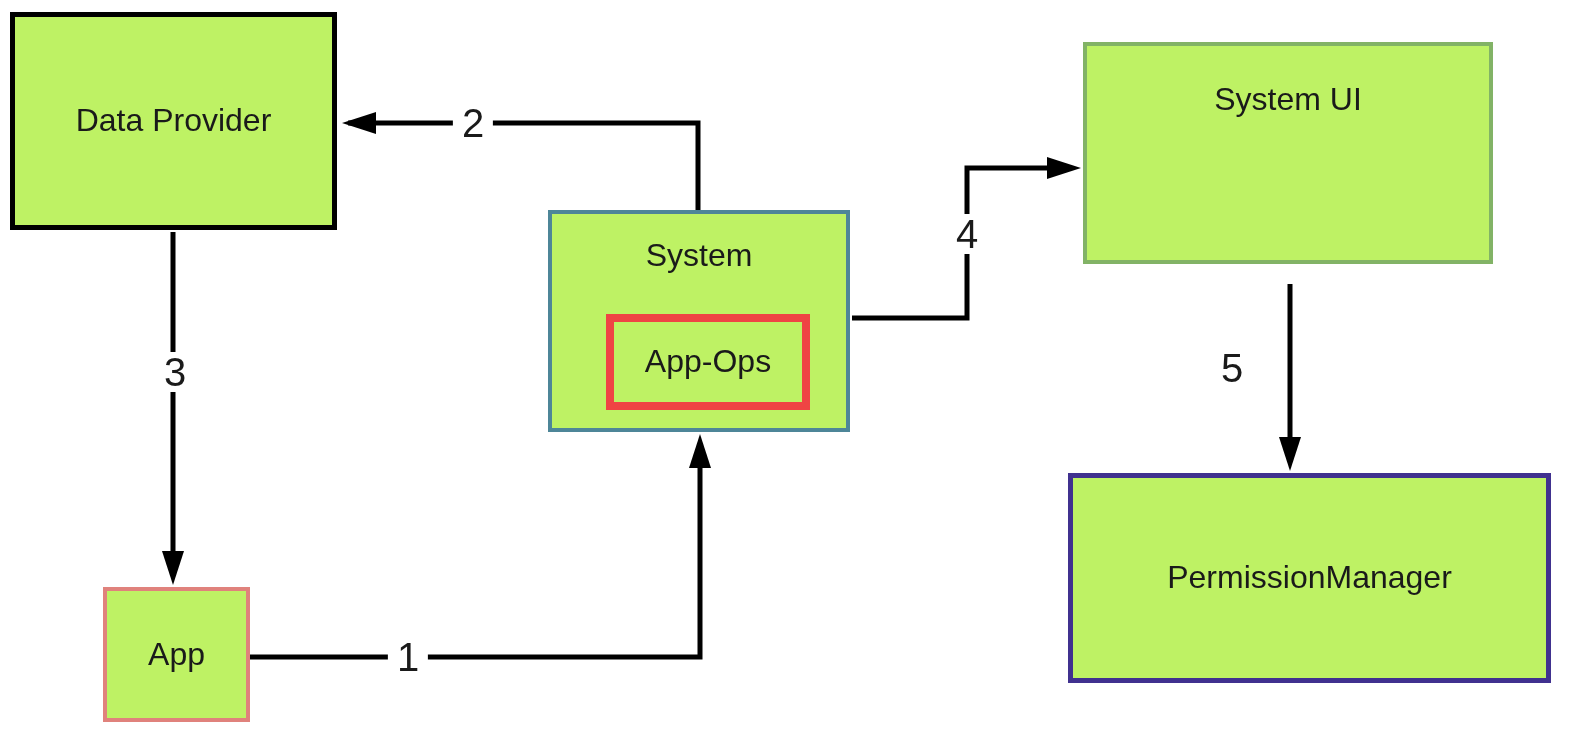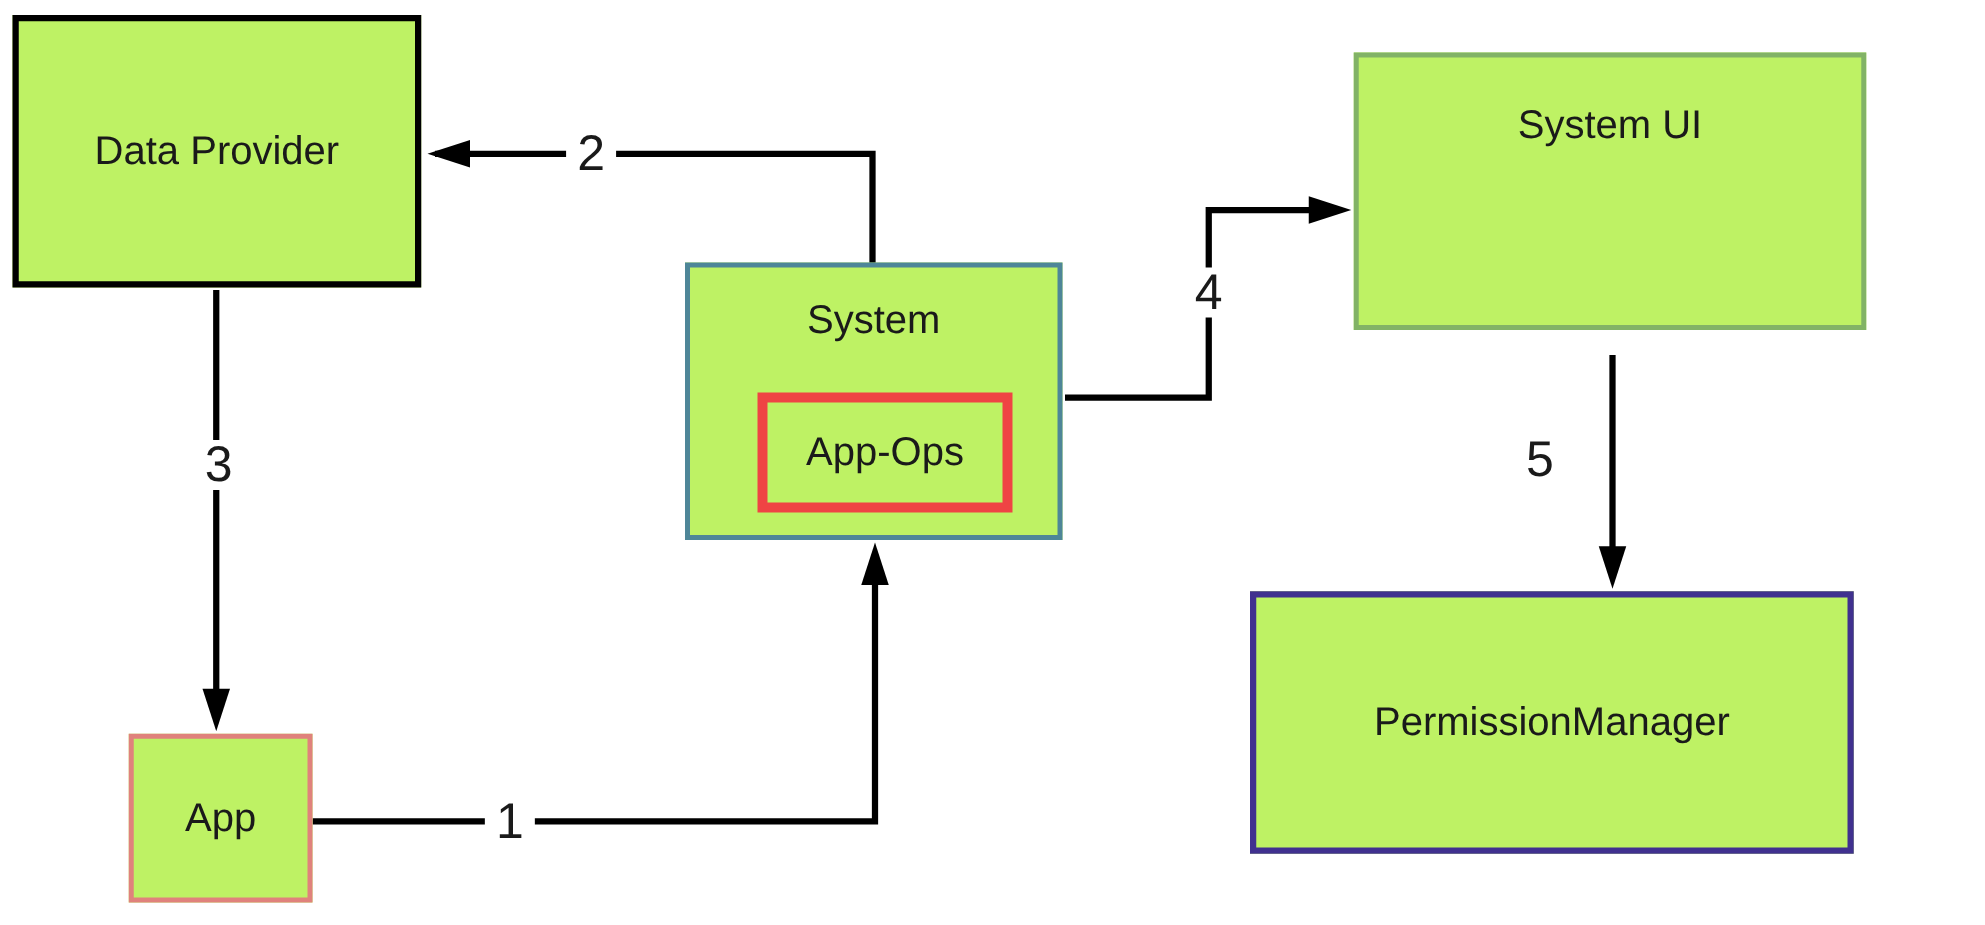--- a/index.html
+++ b/index.html
@@ -23,21 +23,21 @@
     white-space:nowrap;
   }
   .node.top-label{align-items:flex-start;}
   
   #data-provider{left:10px;top:12px;width:327px;height:218px;border:5px solid #000000;}
   #app{left:103px;top:587px;width:147px;height:135px;border:4px solid #e0827c;text-align:right;}
   #system{left:548px;top:210px;width:302px;height:222px;border:4px solid #4e8698;padding-top:24px;}
   #app-ops{left:570px;top:314px;width:204px;height:96px;border:8px solid #ef4444;margin-left:36px;}
   #system-ui{left:1083px;top:42px;width:410px;height:222px;border:4px solid #82b366;padding-top:36px;}
   #dialog{left:1288px;top:152px;width:187px;height:101px;border:4px solid #82b366;}
-  #permission-manager{left:1000px;top:473px;width:483px;height:210px;border:5px solid #40318f;align-items:center;}
+  #permission-manager{left:1068px;top:473px;width:483px;height:210px;border:5px solid #40318f;align-items:center;}
 
   #edges-svg{position:absolute;left:0;top:0;width:1588px;height:740px;}
   #edges-svg .edge{stroke:#000000;stroke-width:5;fill:none;}
   #edges-svg .head{fill:#000000;stroke:none;}
 
   .edge-label{
     position:absolute;
     transform:translate(-50%,-50%);
     background:#ffffff;
     padding:0 9px;

